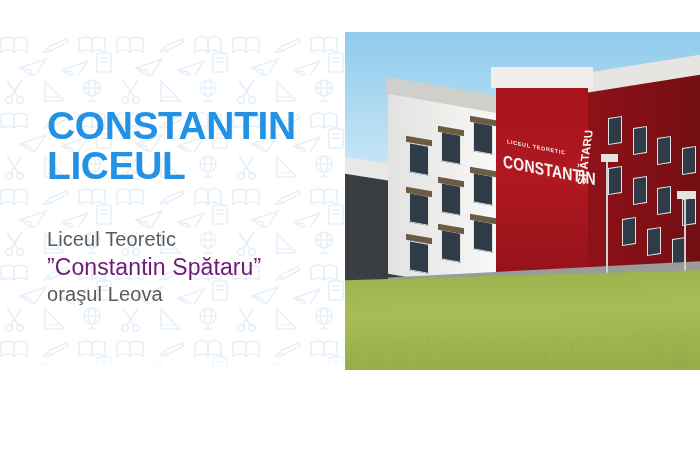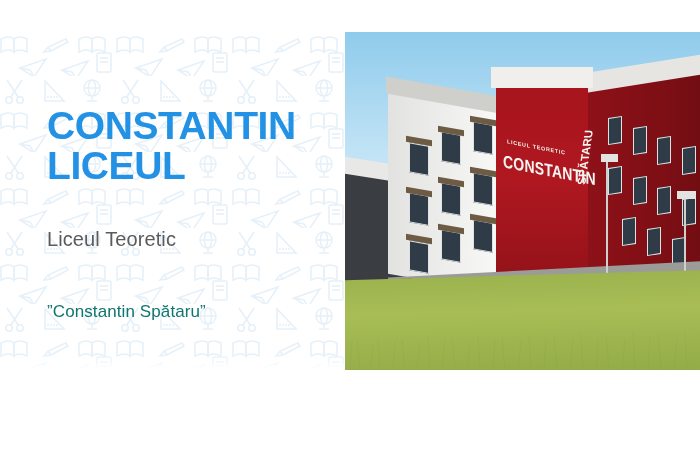--- a/index.html
+++ b/index.html
@@ -62,23 +62,22 @@
     width: 300px;
   }
   .sub-line {
     display: block;
     font-size: 20px;
     line-height: 1.28;
     color: #5b5b5b;
     letter-spacing: 0.1px;
   }
   .sub-line.accent {
-    color: #0f766e;
-    font-size: 17px;
-    margin-top: 48px;
+    color: #701a75;
+    font-size: 23px;
   }
 
   
   #photo {
     position: absolute;
     left: 345px; top: 32px;
     width: 355px; height: 338px;
     overflow: hidden;
     background: #bfe2f5;
   }
@@ -311,20 +310,21 @@
     <div id="pattern-fade-bottom"></div>
 
     <div id="headline">
       <span class="headline-line">CONSTANTIN</span>
       <span class="headline-line">LICEUL</span>
     </div>
 
     <div id="subtitle">
       <span class="sub-line">Liceul Teoretic</span>
       <span class="sub-line accent">”Constantin Spătaru”</span>
+      <span class="sub-line">oraşul Leova</span>
     </div>
   </div>
 
   <div id="photo">
     <div class="sky"></div>
     <div class="ground-paving"></div>
     <div class="ground-brick"></div>
 
     <div class="wing-left"></div>
     <div class="wing-left-roof"></div>

